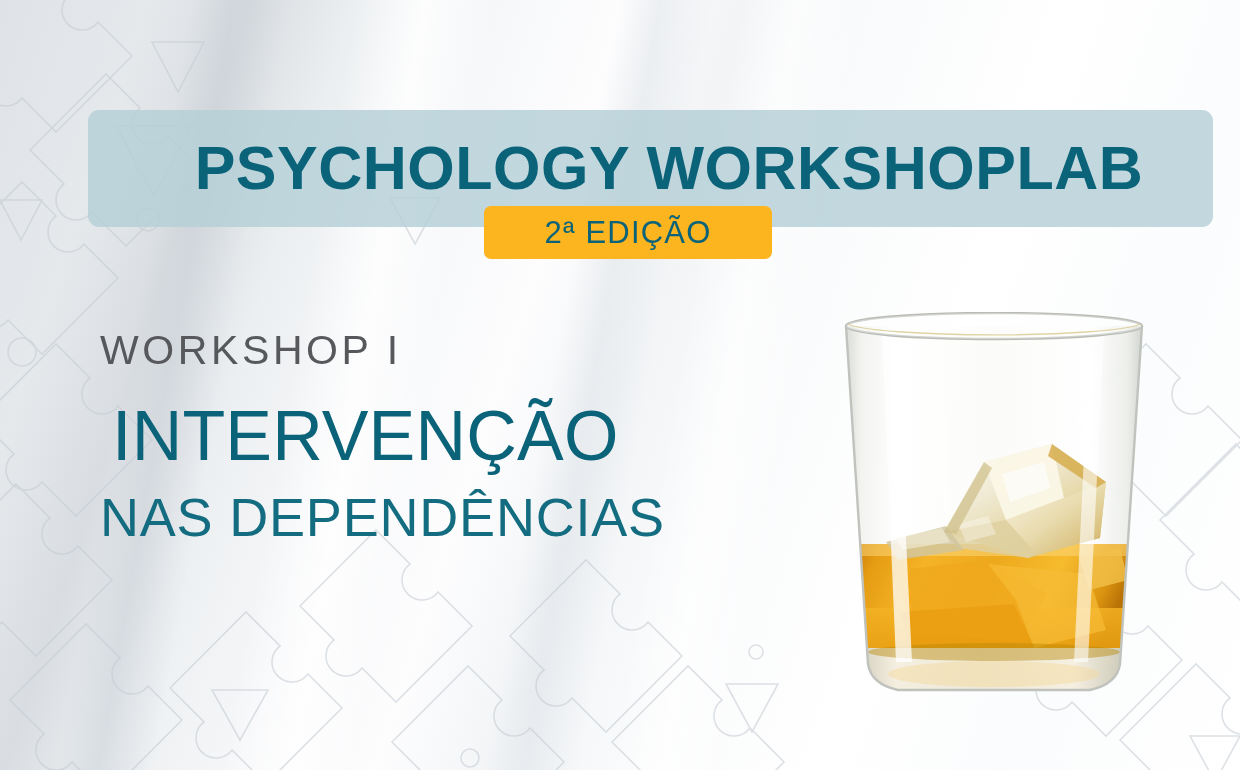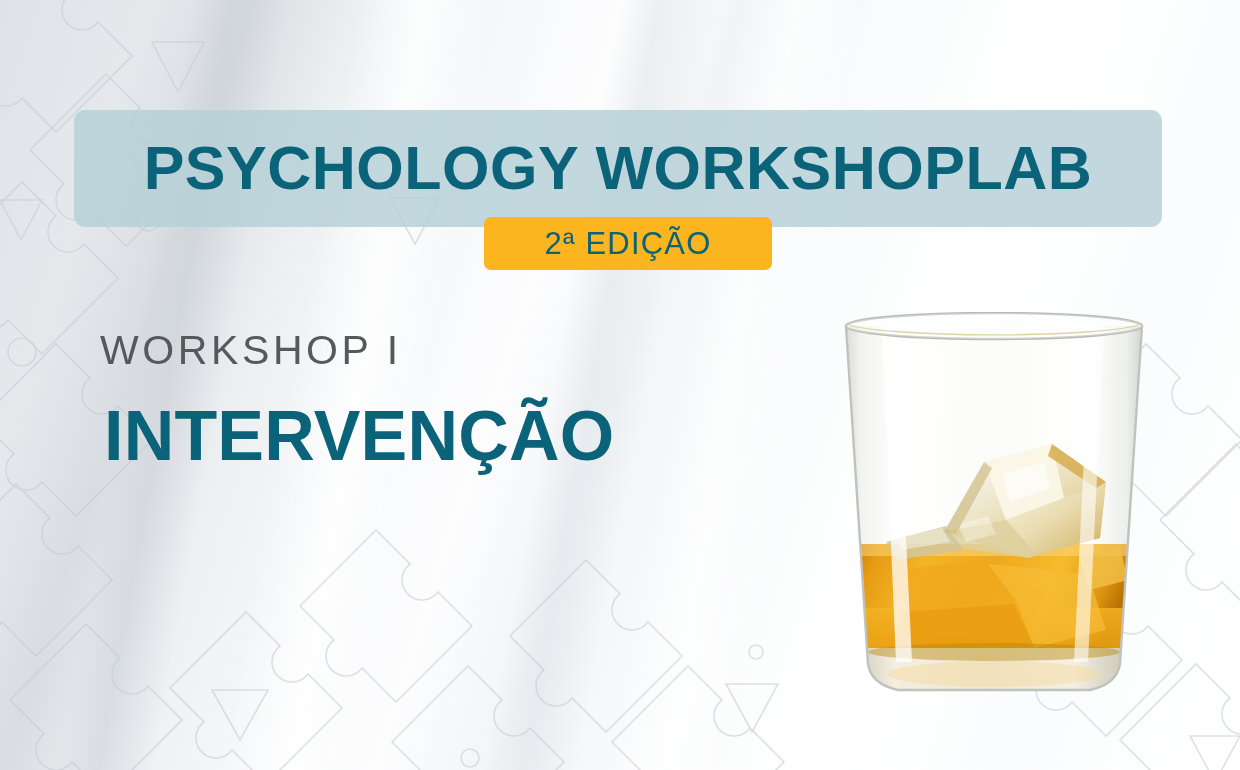--- a/index.html
+++ b/index.html
@@ -46,45 +46,46 @@
   .pattern {
     position: absolute;
     inset: 0;
     pointer-events: none;
     opacity: .55;
   }
 
   
   #title-bar {
     position: absolute;
-    left: 74px;
+    left: 88px;
     top: 110px;
     width: 1088px;
     height: 117px;
     border-radius: 11px;
     background: rgba(180, 207, 215, .82);
     display: flex;
     align-items: center;
     justify-content: center;
+    padding-left: 37px;
   }
   #title-bar-text {
     color: #0b6379;
     font-size: 61px;
     font-weight: 700;
     letter-spacing: 0.5px;
     white-space: nowrap;
     line-height: 1;
     transform: scaleX(1.0);
   }
 
   
   #edition-badge {
     position: absolute;
     left: 484px;
-    top: 217px;
+    top: 206px;
     width: 288px;
     height: 53px;
     border-radius: 7px;
     background: #fcb41f;
     display: flex;
     align-items: center;
     justify-content: center;
   }
   #edition-badge-text {
     color: #0b6379;
@@ -107,24 +108,24 @@
     font-size: 41px;
     font-weight: 300;
     letter-spacing: 3.6px;
     line-height: 1;
     margin: 0 0 30px 0;
     white-space: nowrap;
   }
   .headline {
     color: #0b6379;
     font-size: 70px;
-    font-weight: 700;
+    font-weight: 400;
     letter-spacing: 0.2px;
     line-height: 1.02;
-    margin: 4px;
+    margin: 12px;
     white-space: nowrap;
   }
   #headline-2 { margin-top: 14px; }
   #subheadline {
     color: #136c80;
     font-size: 54px;
     font-weight: 300;
     letter-spacing: 0.8px;
     line-height: 1;
     margin: 18px 0 0 0;
@@ -189,20 +190,21 @@
     <span id="title-bar-text">PSYCHOLOGY WORKSHOPLAB</span>
   </div>
 
   <div id="edition-badge">
     <span id="edition-badge-text">2ª EDIÇÃO</span>
   </div>
 
   <div id="copy">
     <p id="workshop-label">WORKSHOP I</p>
     <p class="headline" id="headline-1">INTERVENÇÃO</p>
+    <p id="subheadline">NAS DEPENDÊNCIAS</p>
   </div>
 
   <div id="glass-figure">
     <svg viewBox="0 0 312 400" aria-hidden="true">
       <defs>
         <linearGradient id="glassBody" x1="0" y1="0" x2="1" y2="0">
           <stop offset="0%" stop-color="#d8dbd6"></stop>
           <stop offset="5%" stop-color="#f2f2ef"></stop>
           <stop offset="18%" stop-color="#ffffff"></stop>
           <stop offset="50%" stop-color="#fbfbf9"></stop>

